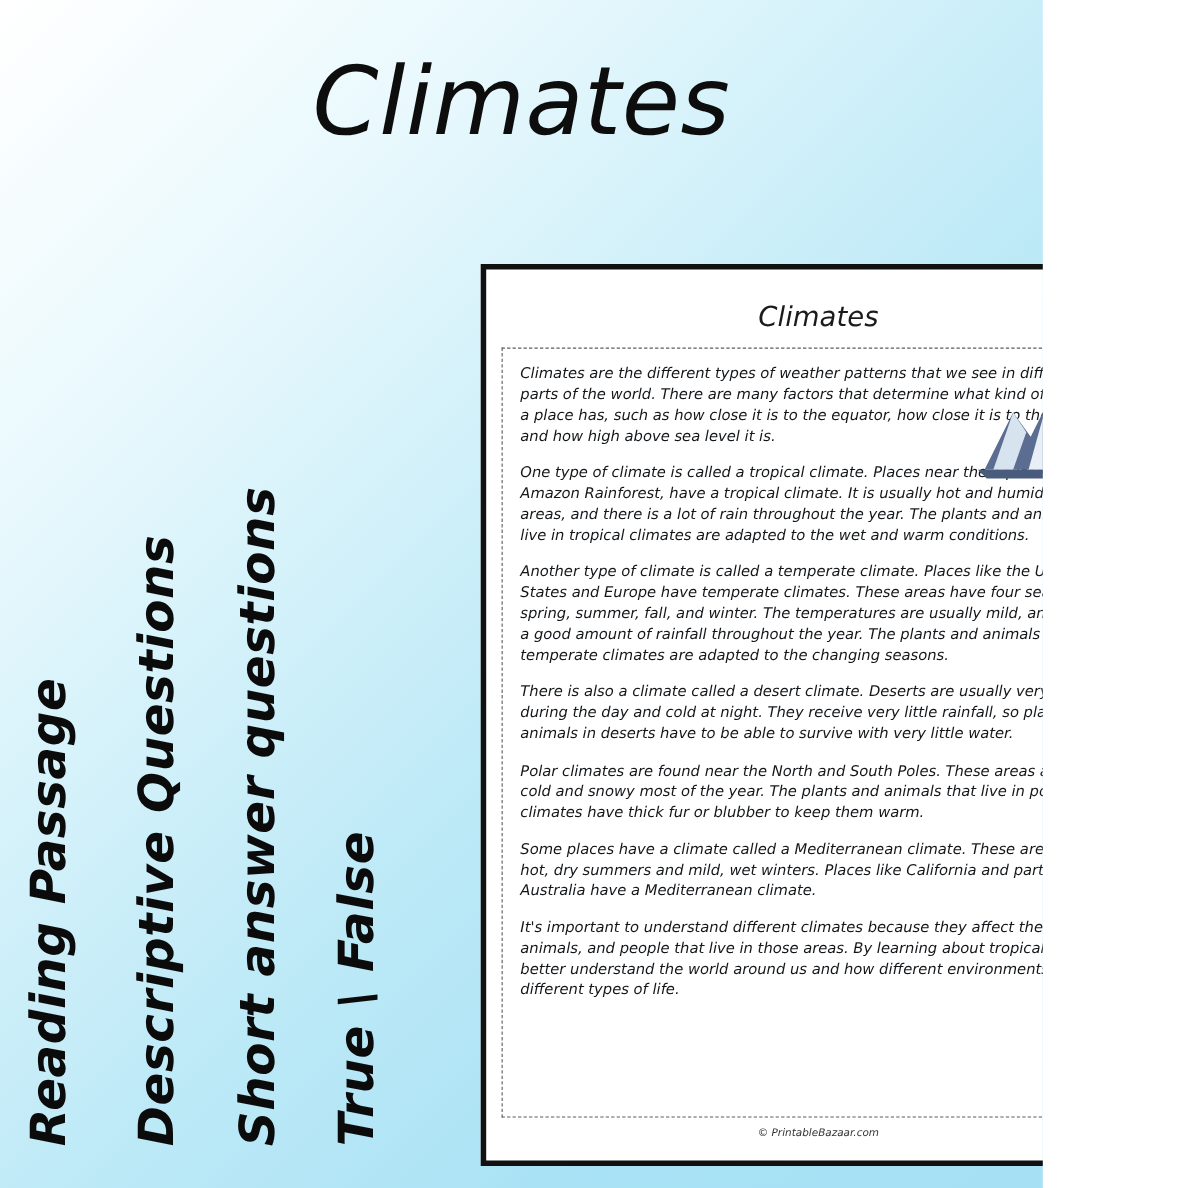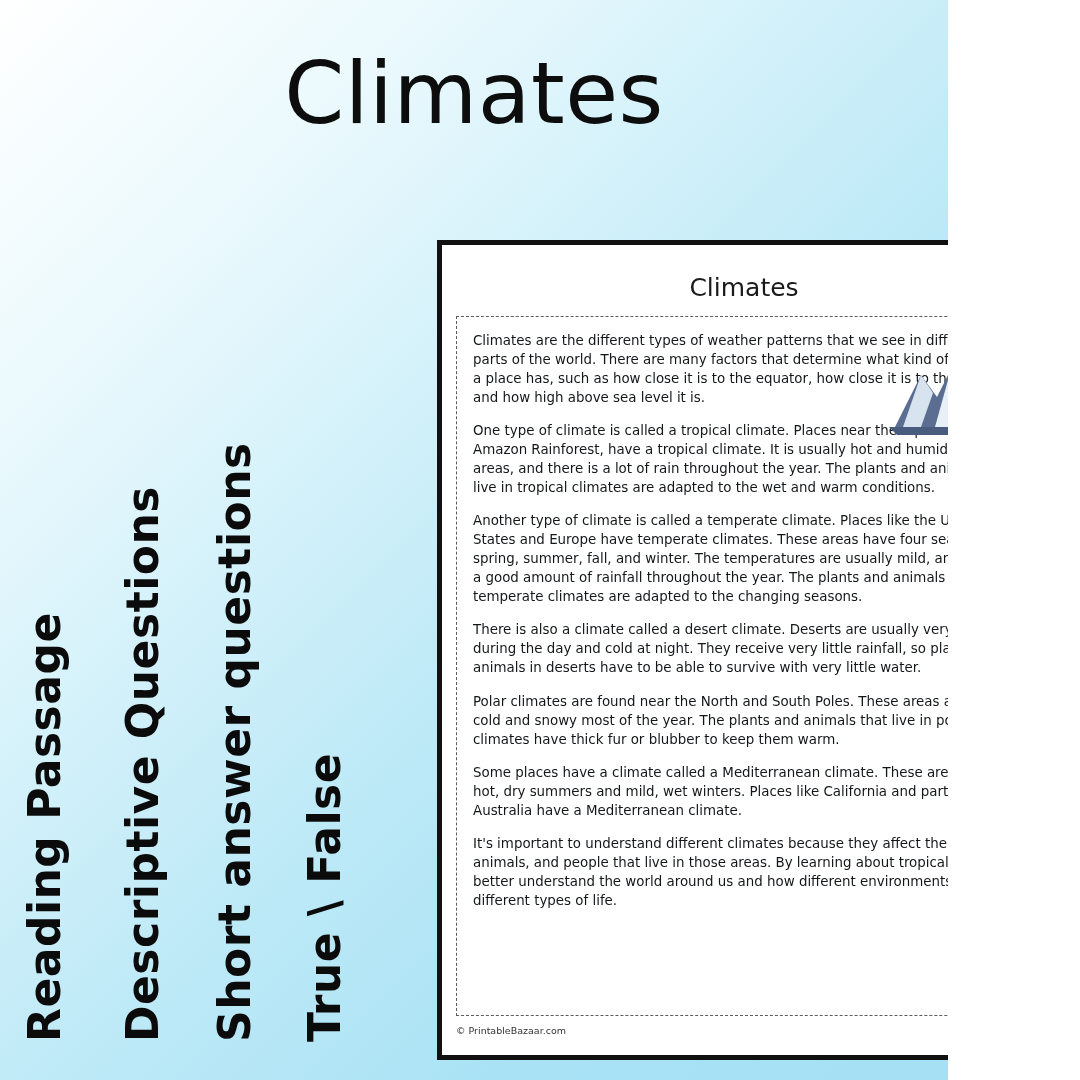--- a/index.html
+++ b/index.html
@@ -11,20 +11,21 @@
     height: 1080px;
     font-family: "Liberation Sans", sans-serif;
     overflow: hidden;
   }
   .page {
     position: relative;
     width: 948px;
     height: 1080px;
     background: linear-gradient(135deg, #ffffff 0%, #eaf9fd 22%, #bfeaf7 55%, #a9e2f5 78%, #a5e0f4 100%);
     overflow: hidden;
+    font-style: italic;
   }
 
   
   .main-title {
     position: absolute;
     left: 0;
     right: 0;
     top: 48px;
     text-align: center;
     font-size: 86px;
@@ -100,20 +101,21 @@
     width: 63%;
   }
   .mountain-illustration {
     position: absolute;
     right: 10px;
     top: 18px;
     width: 140px;
     height: 110px;
   }
   .ws-footer {
+    text-align: center;
     font-size: 9.5px;
     color: #333;
     margin-top: 9px;
     font-family: "DejaVu Sans", sans-serif;
   }
 </style>
 </head>
 <body>
 
 <div class="page">

